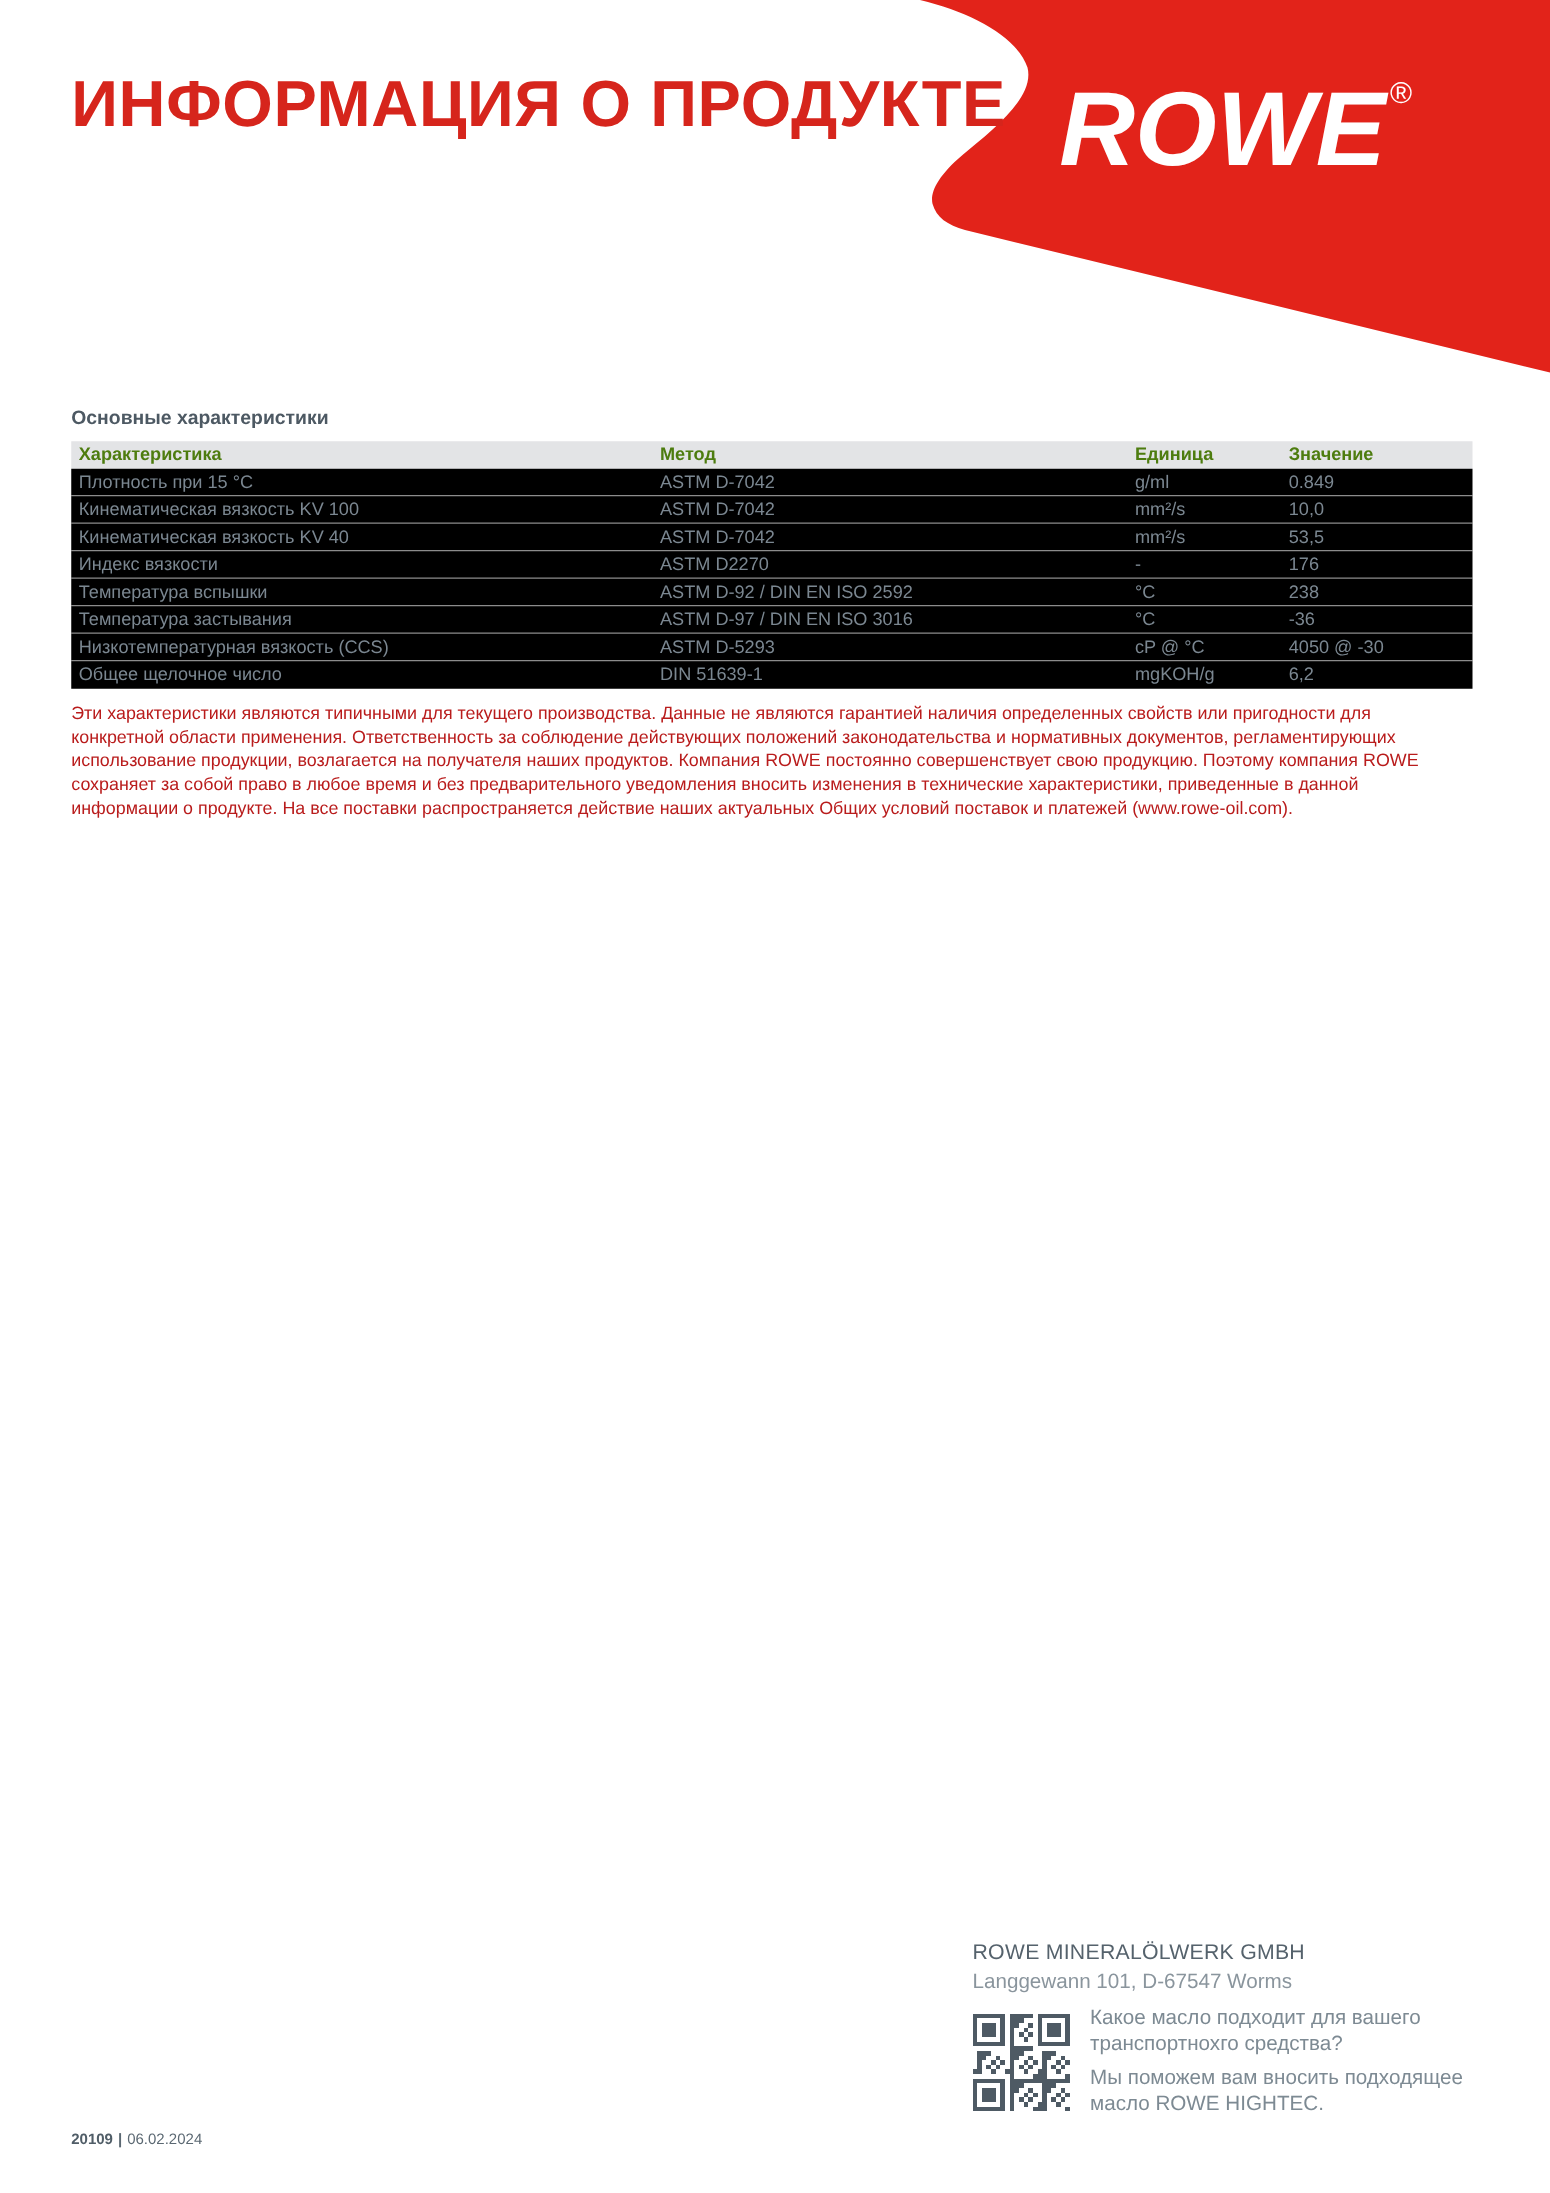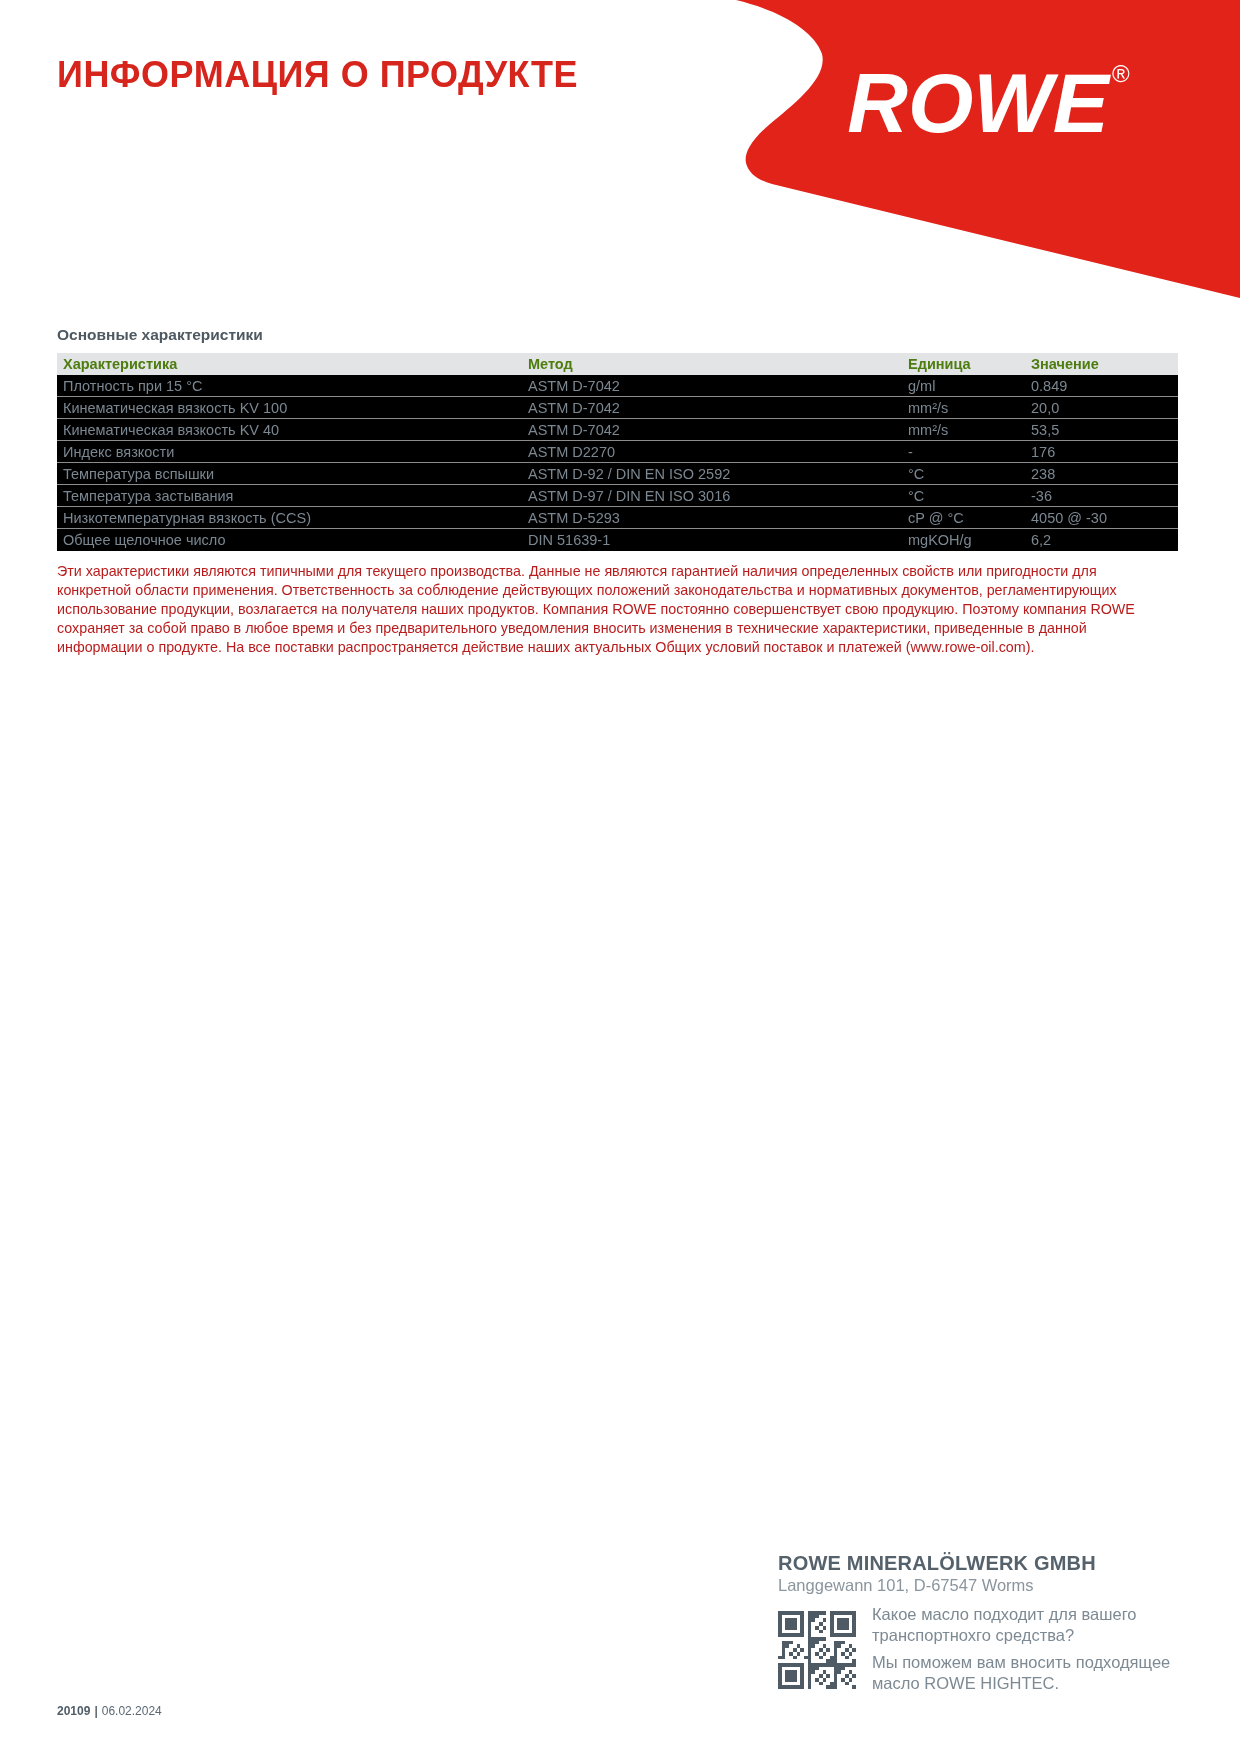--- a/index.html
+++ b/index.html
@@ -4,21 +4,21 @@
 <style>
   html,body{margin:0;padding:0;background:#ffffff;}
   .page{
     position:relative; width:1240px; height:1754px; margin:0 auto;
     background:#ffffff; overflow:hidden;
     font-family:"Liberation Sans", sans-serif;
   }
   .banner{position:absolute; top:0; left:0; pointer-events:none;}
   .page-title{
     position:absolute; top:54px; left:57px; margin:0;
-    font-size:36px; font-weight:bold; letter-spacing:0.5px;
+    font-size:52px; font-weight:bold; letter-spacing:0.5px;
     color:#d6251c; white-space:nowrap;
   }
   .section-title{
     position:absolute; top:326px; left:57px;
     font-size:15.5px; font-weight:bold; color:#4d5963;
   }
   .char-table{
     position:absolute; top:353px; left:57px; width:1121px;
     font-size:14.5px; color:#7b8791;
   }
@@ -30,21 +30,21 @@
   .tbody{background:#000000;}
   .trow{border-bottom:1px solid rgba(255,255,255,0.55); box-sizing:border-box;}
   .trow:last-child{border-bottom:none;}
   .cell:first-child{padding-left:6px;}
   .disclaimer{
     position:absolute; top:562px; left:57px; width:1105px; margin:0;
     font-size:14.3px; line-height:19px; color:#b91c1c; text-align:left;
   }
   .footer-company{
     position:absolute; top:1552px; left:778px;
-    font-size:20px; font-weight:bold; color:#55626c; letter-spacing:0.2px;
+    font-size:17px; font-weight:normal; color:#55626c; letter-spacing:0.2px;
   }
   .footer-address{
     position:absolute; top:1576px; left:778px;
     font-size:16.5px; color:#8a959d;
   }
   .qr{position:absolute; top:1611px; left:778px; width:78px; height:78px;}
   .qr-caption{
     position:absolute; top:1604px; left:872px; width:330px;
     font-size:16.5px; line-height:21px; color:#7d8a93;
   }
@@ -84,21 +84,21 @@
         <div class="trow">
           <div class="cell">Плотность при 15 °C</div>
           <div class="cell">ASTM D-7042</div>
           <div class="cell">g/ml</div>
           <div class="cell">0.849</div>
         </div>
         <div class="trow">
           <div class="cell">Кинематическая вязкость KV 100</div>
           <div class="cell">ASTM D-7042</div>
           <div class="cell">mm²/s</div>
-          <div class="cell">20,0</div>
+          <div class="cell">10,0</div>
         </div>
         <div class="trow">
           <div class="cell">Кинематическая вязкость KV 40</div>
           <div class="cell">ASTM D-7042</div>
           <div class="cell">mm²/s</div>
           <div class="cell">53,5</div>
         </div>
         <div class="trow">
           <div class="cell">Индекс вязкости</div>
           <div class="cell">ASTM D2270</div>

